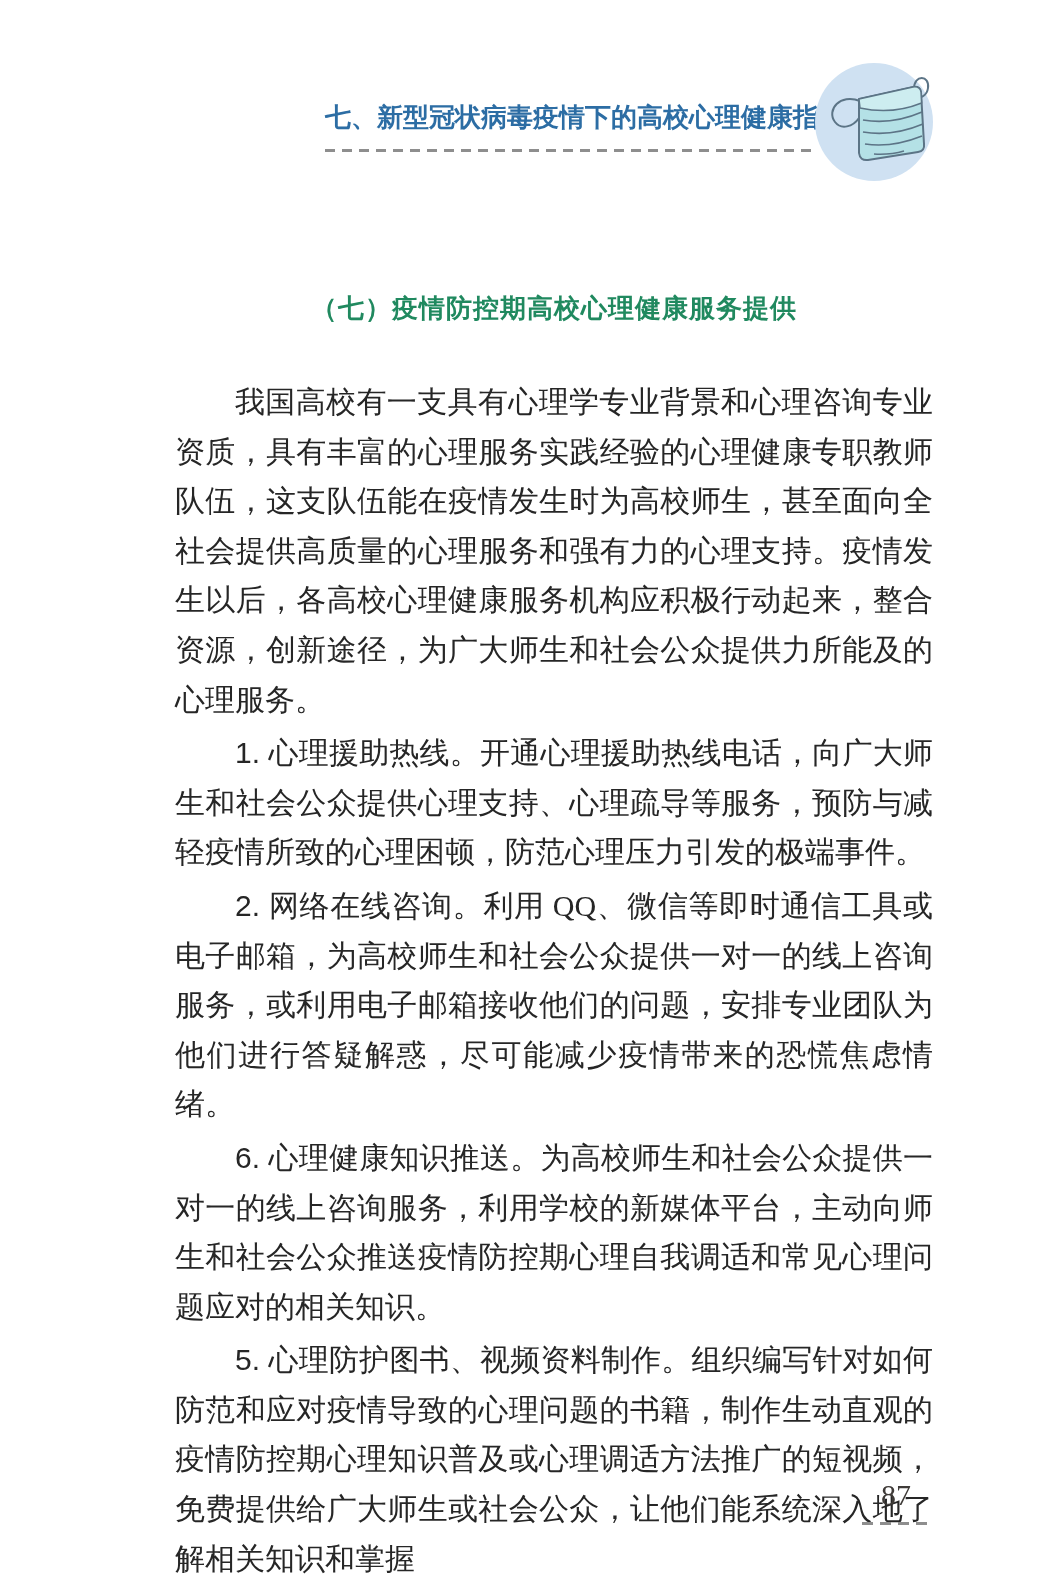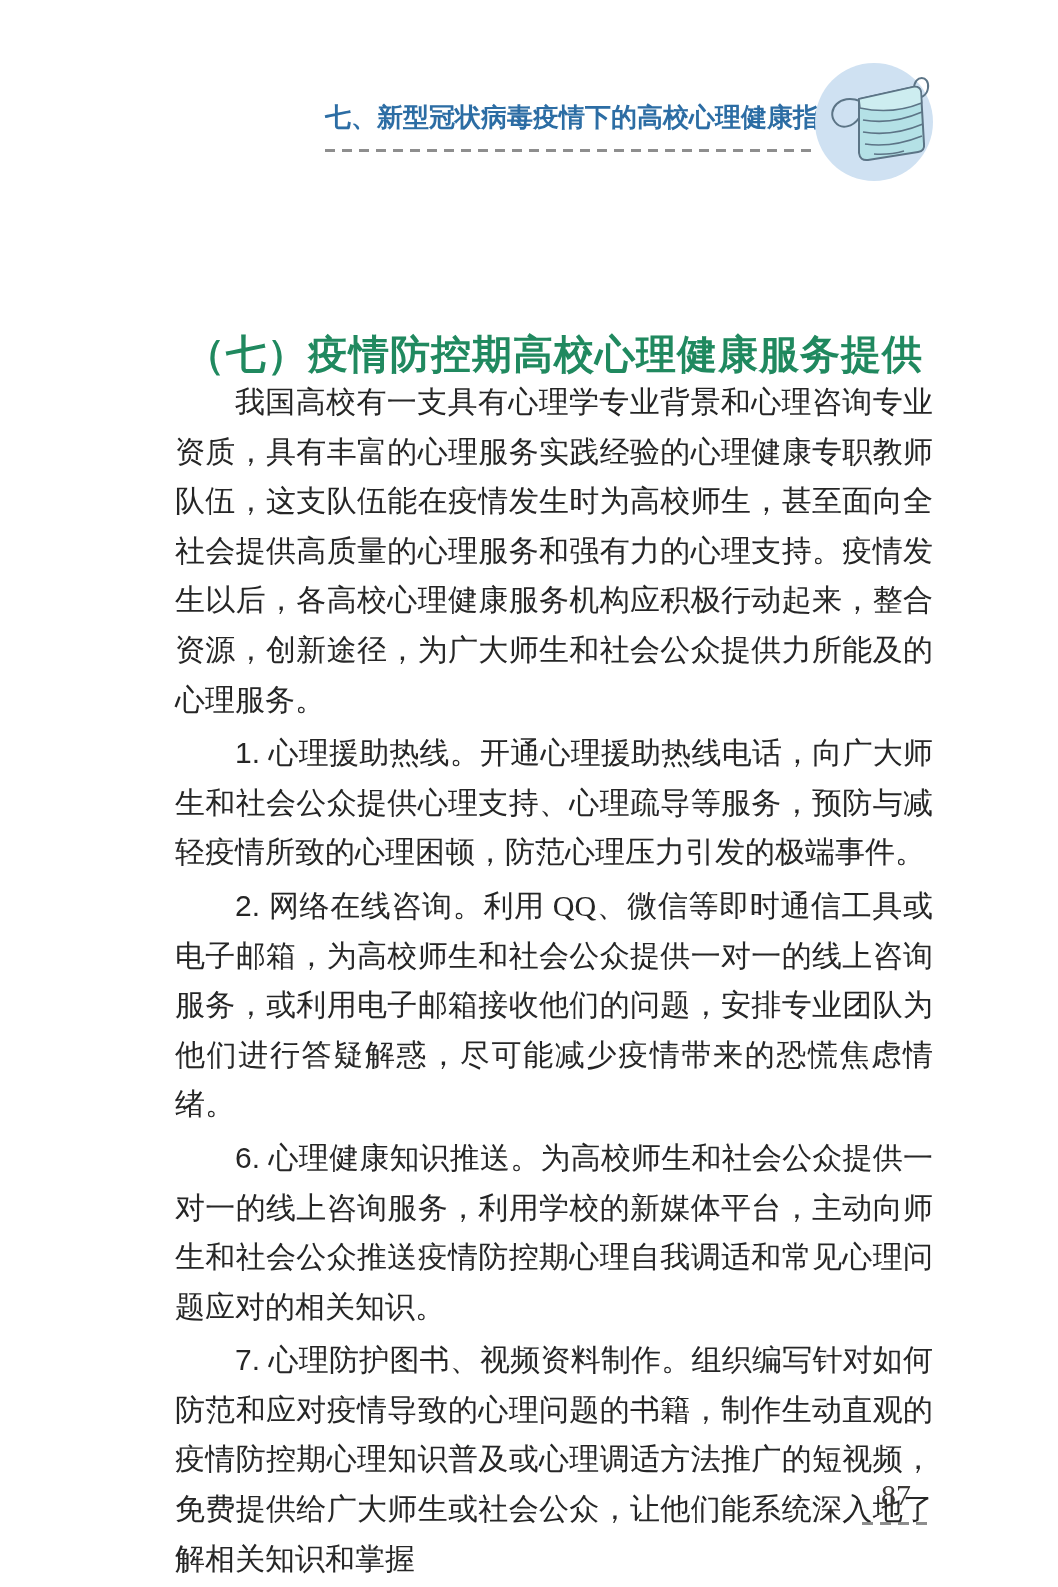--- a/index.html
+++ b/index.html
@@ -41,25 +41,25 @@
     background:repeating-linear-gradient(90deg,var(--rule-gray) 0 10px,transparent 10px 17px);
   }
 
   
   .mask-badge{
     position:absolute;left:812px;top:60px;width:124px;height:124px;
   }
 
   
   .section-title{
-    position:absolute;left:171px;top:300px;width:766px;
+    position:absolute;left:171px;top:274px;width:766px;
     text-align:center;
     font-family:"Liberation Serif","DejaVu Serif",serif;
     font-weight:700;
-    font-size:40px;
+    font-size:26px;
     letter-spacing:1px;
     color:var(--title-green);
     white-space:nowrap;
   }
 
   
   .body-text{
     position:absolute;left:171px;top:373px;width:766px;
   }
   .para{
@@ -121,21 +121,21 @@
     </svg>
   </div>
 
   <h1 class="section-title">（七）疫情防控期高校心理健康服务提供</h1>
 
   <div class="body-text">
     <p class="para"><span class="lead"></span><span>我国高校有一支具有心理学专业背景和心理咨询专业资质，具有丰富的心理服务实践经验的心理健康专职教师队伍，这支队伍能在疫情发生时为高校师生，甚至面向全社会提供高质量的心理服务和强有力的心理支持。疫情发生以后，各高校心理健康服务机构应积极行动起来，整合资源，创新途径，为广大师生和社会公众提供力所能及的心理服务。</span></p>
     <p class="para"><span class="lead">1. 心理援助热线。</span><span>开通心理援助热线电话，向广大师生和社会公众提供心理支持、心理疏导等服务，预防与减轻疫情所致的心理困顿，防范心理压力引发的极端事件。</span></p>
     <p class="para"><span class="lead">2. 网络在线咨询。</span><span>利用 QQ、微信等即时通信工具或电子邮箱，为高校师生和社会公众提供一对一的线上咨询服务，或利用电子邮箱接收他们的问题，安排专业团队为他们进行答疑解惑，尽可能减少疫情带来的恐慌焦虑情绪。</span></p>
     <p class="para"><span class="lead">6. 心理健康知识推送。</span><span>为高校师生和社会公众提供一对一的线上咨询服务，利用学校的新媒体平台，主动向师生和社会公众推送疫情防控期心理自我调适和常见心理问题应对的相关知识。</span></p>
-    <p class="para"><span class="lead">7. 心理防护图书、视频资料制作。</span><span>组织编写针对如何防范和应对疫情导致的心理问题的书籍，制作生动直观的疫情防控期心理知识普及或心理调适方法推广的短视频，免费提供给广大师生或社会公众，让他们能系统深入地了解相关知识和掌握</span></p>
+    <p class="para"><span class="lead">5. 心理防护图书、视频资料制作。</span><span>组织编写针对如何防范和应对疫情导致的心理问题的书籍，制作生动直观的疫情防控期心理知识普及或心理调适方法推广的短视频，免费提供给广大师生或社会公众，让他们能系统深入地了解相关知识和掌握</span></p>
   </div>
 
   <div class="folio">
     <div class="num">87</div>
     <div class="folio-rule"></div>
   </div>
 
 </div>
 
 </body></html>

